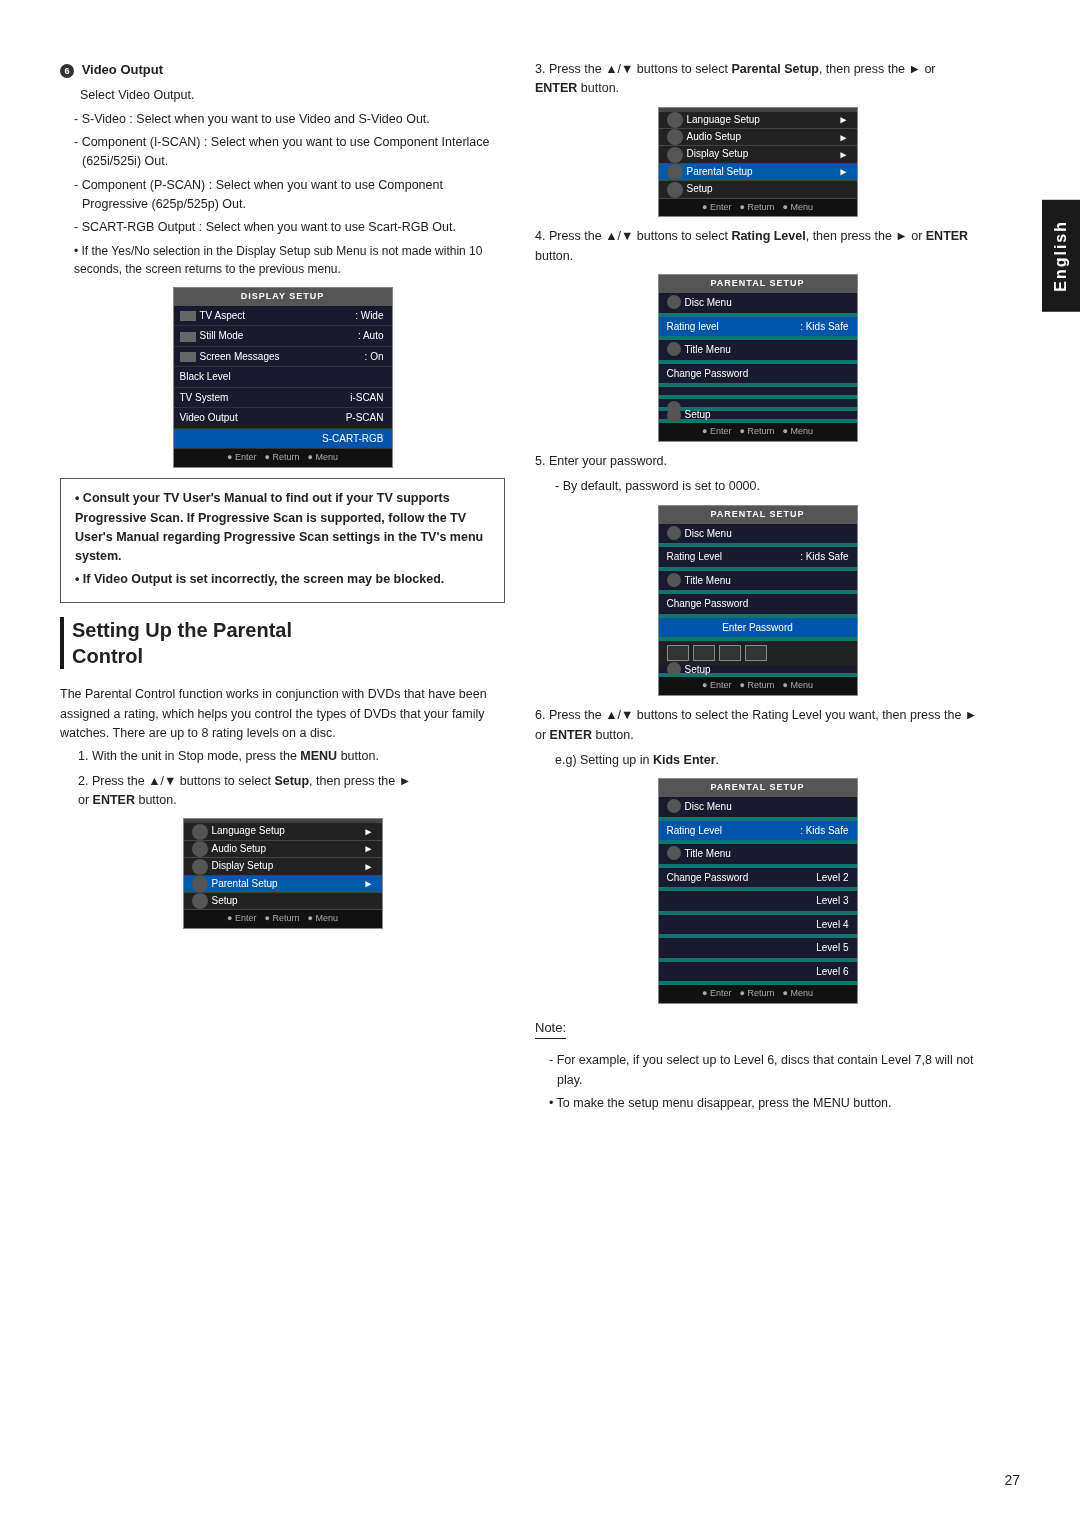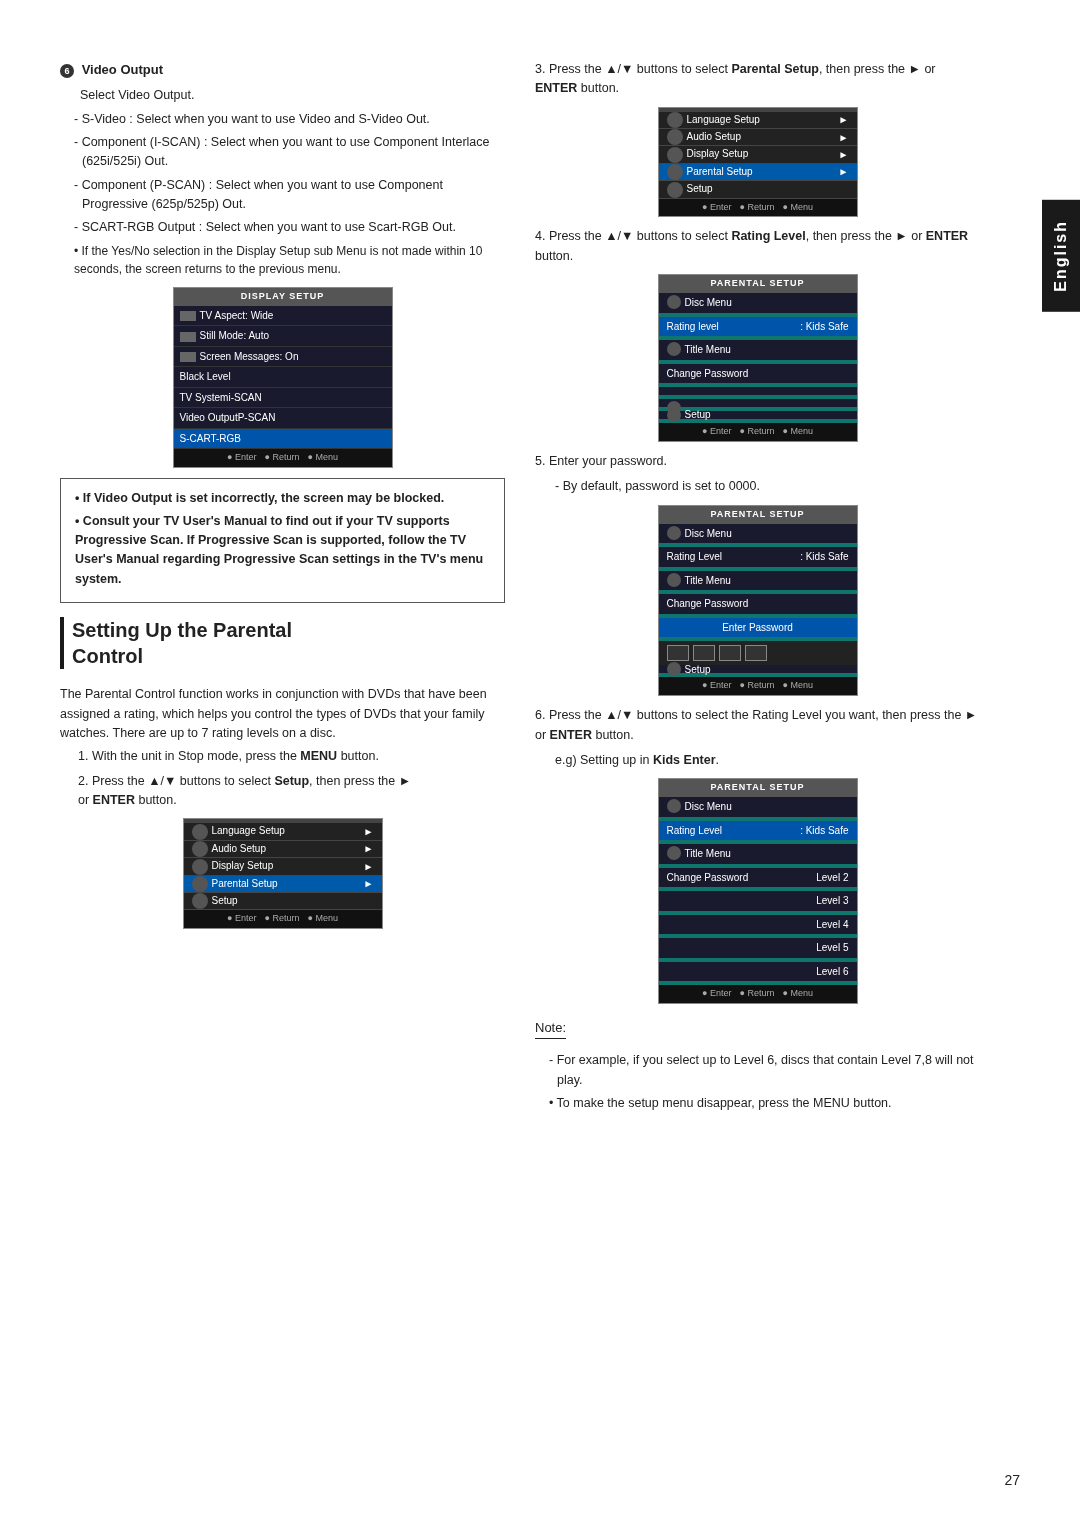--- a/index.html
+++ b/index.html
@@ -200,21 +200,21 @@
       background: #555;
       text-align: center;
       font-size: 9px;
       font-weight: bold;
       padding: 2px 6px;
       letter-spacing: 1px;
     }
 
     .display-menu .dm-row {
       display: flex;
-      justify-content: flex-start;
+      justify-content: space-between;
       padding: 2px 8px 2px 6px;
       border-bottom: 1px solid #333;
       font-size: 10px;
       align-items: center;
     }
 
     .display-menu .dm-row.sel {
       background: #0055aa;
     }
 
@@ -374,33 +374,33 @@
         </div>
         <div class="dm-nav">
           <span>● Enter</span>
           <span>● Return</span>
           <span>● Menu</span>
         </div>
       </div>
 
       <div class="warning-box">
         <p>
-          <span class="bold">• If Video Output is set incorrectly, the screen may be blocked.</span>
+          <span class="bold">• Consult your TV User's Manual to find out if your TV supports Progressive Scan. If Progressive Scan is supported, follow the TV User's Manual regarding Progressive Scan settings in the TV's menu system.</span>
         </p>
         <p>
-          <span class="bold">• Consult your TV User's Manual to find out if your TV supports Progressive Scan. If Progressive Scan is supported, follow the TV User's Manual regarding Progressive Scan settings in the TV's menu system.</span>
+          <span class="bold">• If Video Output is set incorrectly, the screen may be blocked.</span>
         </p>
       </div>
 
       <div>
         <div class="main-heading">
           <span>Setting Up the Parental</span><br>
           <span>Control</span>
         </div>
-        <p>The Parental Control function works in conjunction with DVDs that have been assigned a rating, which helps you control the types of DVDs that your family watches. There are up to 7 rating levels on a disc.</p>
+        <p>The Parental Control function works in conjunction with DVDs that have been assigned a rating, which helps you control the types of DVDs that your family watches. There are up to 8 rating levels on a disc.</p>
 
 
         <ol class="steps" style="list-style:none; padding-left:0;">
           <li>1. With the unit in Stop mode, press the <span class="bold">MENU</span> button.</li>
           <li>2. Press the ▲/▼ buttons to select <span class="bold">Setup</span>, then press the ►<br>or <span class="bold">ENTER</span> button.</li>
         </ol>
 
         <div class="menu-mock">
           <div class="menu-title"></div>
           <div class="menu-row">

